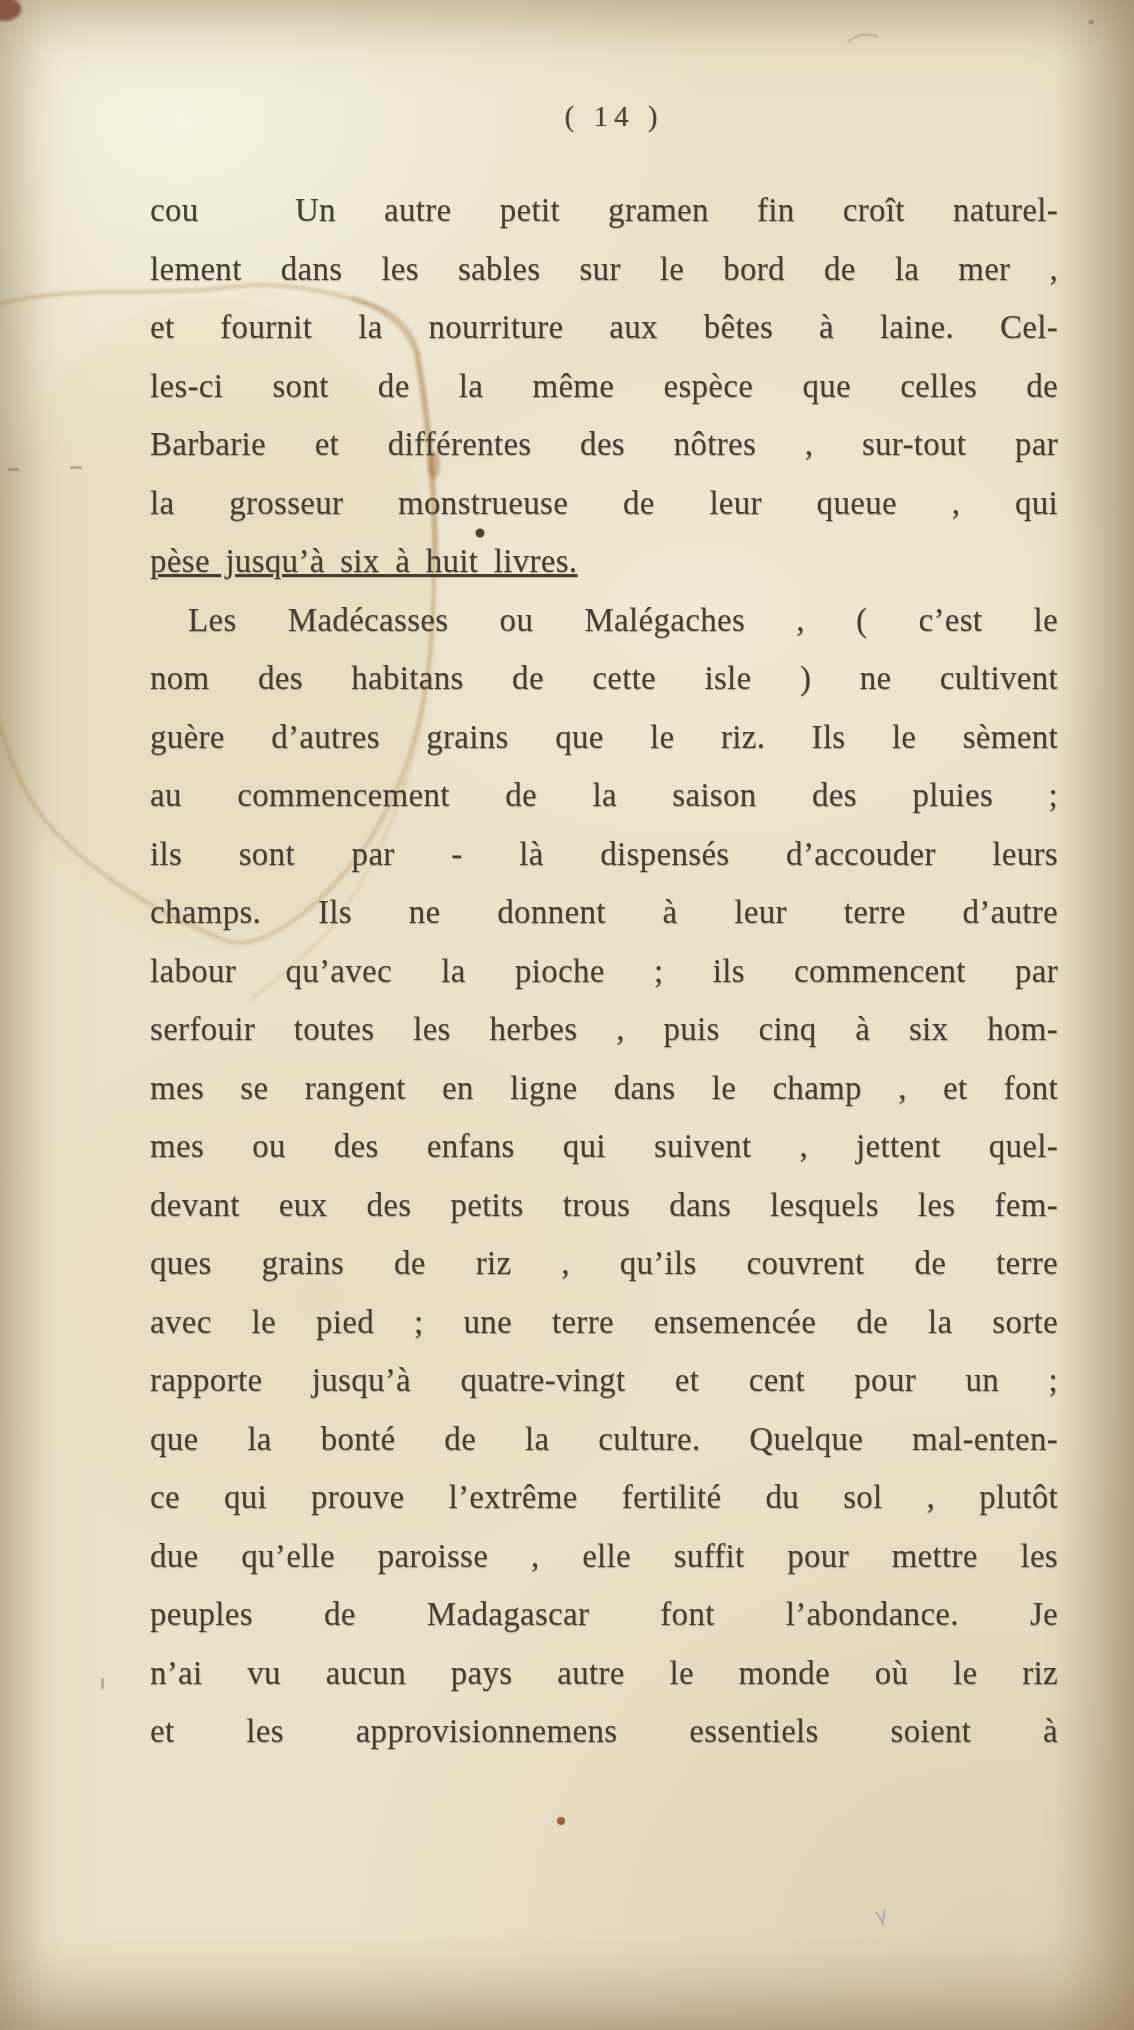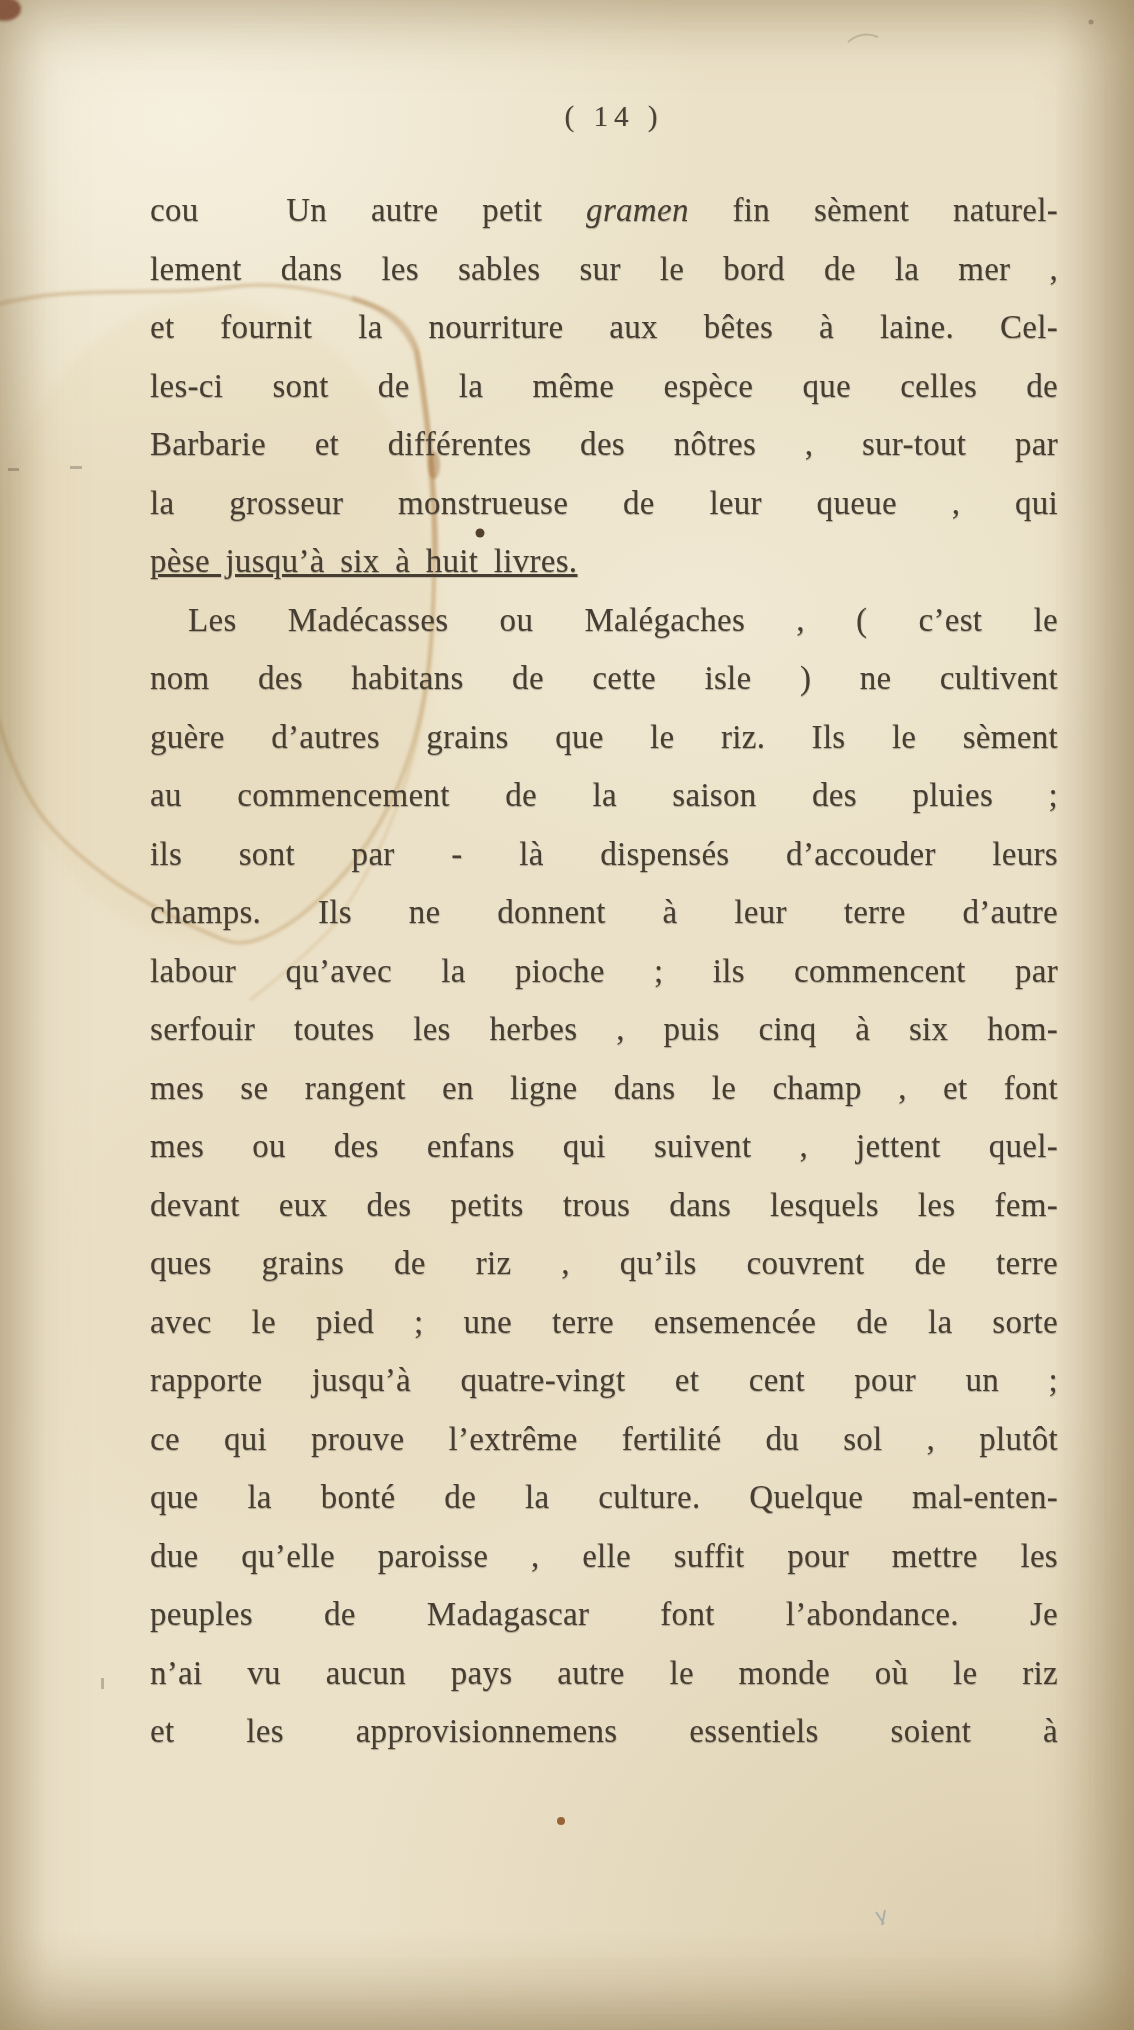--- a/index.html
+++ b/index.html
@@ -42,21 +42,21 @@
     letter-spacing: 0.3px;
     color: #463e33;
     text-align: justify;
     text-align-last: justify;
     text-shadow: 0.4px 0.5px 1px rgba(70, 58, 44, 0.40);
     white-space: normal;
     overflow: hidden;
   }
   .line.left { text-align-last: left; word-spacing: 7px; text-decoration: underline; }
   .line.indent { text-indent: 38px; }
-  .italic { font-style: italic; }
+  .italic { }
   .stains { position: absolute; left: 0; top: 0; pointer-events: none; }
   .vignette {
     position: absolute;
     inset: 0;
     pointer-events: none;
     box-shadow:
       inset 0 0 90px rgba(130, 108, 66, 0.22),
       inset -28px 0 70px rgba(118, 96, 56, 0.22),
       inset 14px 0 50px rgba(140, 118, 74, 0.12),
       inset 0 -22px 55px rgba(130, 108, 66, 0.16);
@@ -108,43 +108,43 @@
     <circle cx="1091" cy="22" r="2.5" fill="#6f675a" opacity="0.5"></circle>
 
     <rect x="8" y="468" width="11" height="3" fill="#6f675a" opacity="0.45"></rect>
     <rect x="70" y="466" width="12" height="3" fill="#6f675a" opacity="0.40"></rect>
     <rect x="101" y="1678" width="3" height="11" fill="#6f675a" opacity="0.40"></rect>
   </svg>
 
   <div class="pagenum">( 14 )</div>
 
   <div class="textblock">
-      <div class="line"><span>cou&nbsp; Un autre petit </span><span class="italic">gramen</span><span> fin sèment naturel-</span></div>
+      <div class="line"><span>cou&nbsp; Un autre petit </span><span class="italic">gramen</span><span> fin croît naturel-</span></div>
       <div class="line"><span>lement dans les sables sur le bord de la mer ,</span></div>
       <div class="line"><span>et fournit la nourriture aux bêtes à laine. Cel-</span></div>
       <div class="line"><span>les-ci sont de la même espèce que celles de</span></div>
       <div class="line"><span>Barbarie et différentes des nôtres , sur-tout par</span></div>
       <div class="line"><span>la grosseur monstrueuse de leur queue , qui</span></div>
       <div class="line left"><span>pèse jusqu’à six à huit livres.</span></div>
       <div class="line indent"><span>Les Madécasses ou Malégaches , ( c’est le</span></div>
       <div class="line"><span>nom des habitans de cette isle ) ne cultivent</span></div>
       <div class="line"><span>guère d’autres grains que le riz. Ils le sèment</span></div>
       <div class="line"><span>au commencement de la saison des pluies ;</span></div>
       <div class="line"><span>ils sont par - là dispensés d’accouder leurs</span></div>
       <div class="line"><span>champs. Ils ne donnent à leur terre d’autre</span></div>
       <div class="line"><span>labour qu’avec la pioche ; ils commencent par</span></div>
       <div class="line"><span>serfouir toutes les herbes , puis cinq à six hom-</span></div>
       <div class="line"><span>mes se rangent en ligne dans le champ , et font</span></div>
       <div class="line"><span>mes ou des enfans qui suivent , jettent quel-</span></div>
       <div class="line"><span>devant eux des petits trous dans lesquels les fem-</span></div>
       <div class="line"><span>ques grains de riz , qu’ils couvrent de terre</span></div>
       <div class="line"><span>avec le pied ; une terre ensemencée de la sorte</span></div>
       <div class="line"><span>rapporte jusqu’à quatre-vingt et cent pour un ;</span></div>
+      <div class="line"><span>que la bonté de la culture. Quelque mal-enten-</span></div>
       <div class="line"><span>ce qui prouve l’extrême fertilité du sol , plutôt</span></div>
-      <div class="line"><span>que la bonté de la culture. Quelque mal-enten-</span></div>
       <div class="line"><span>due qu’elle paroisse , elle suffit pour mettre les</span></div>
       <div class="line"><span>peuples de Madagascar font l’abondance. Je</span></div>
       <div class="line"><span>n’ai vu aucun pays autre le monde où le riz</span></div>
       <div class="line"><span>et les approvisionnemens essentiels soient à</span></div>
     </div>
 
   <div class="vignette"></div>
 </div>
 
 </body></html>

